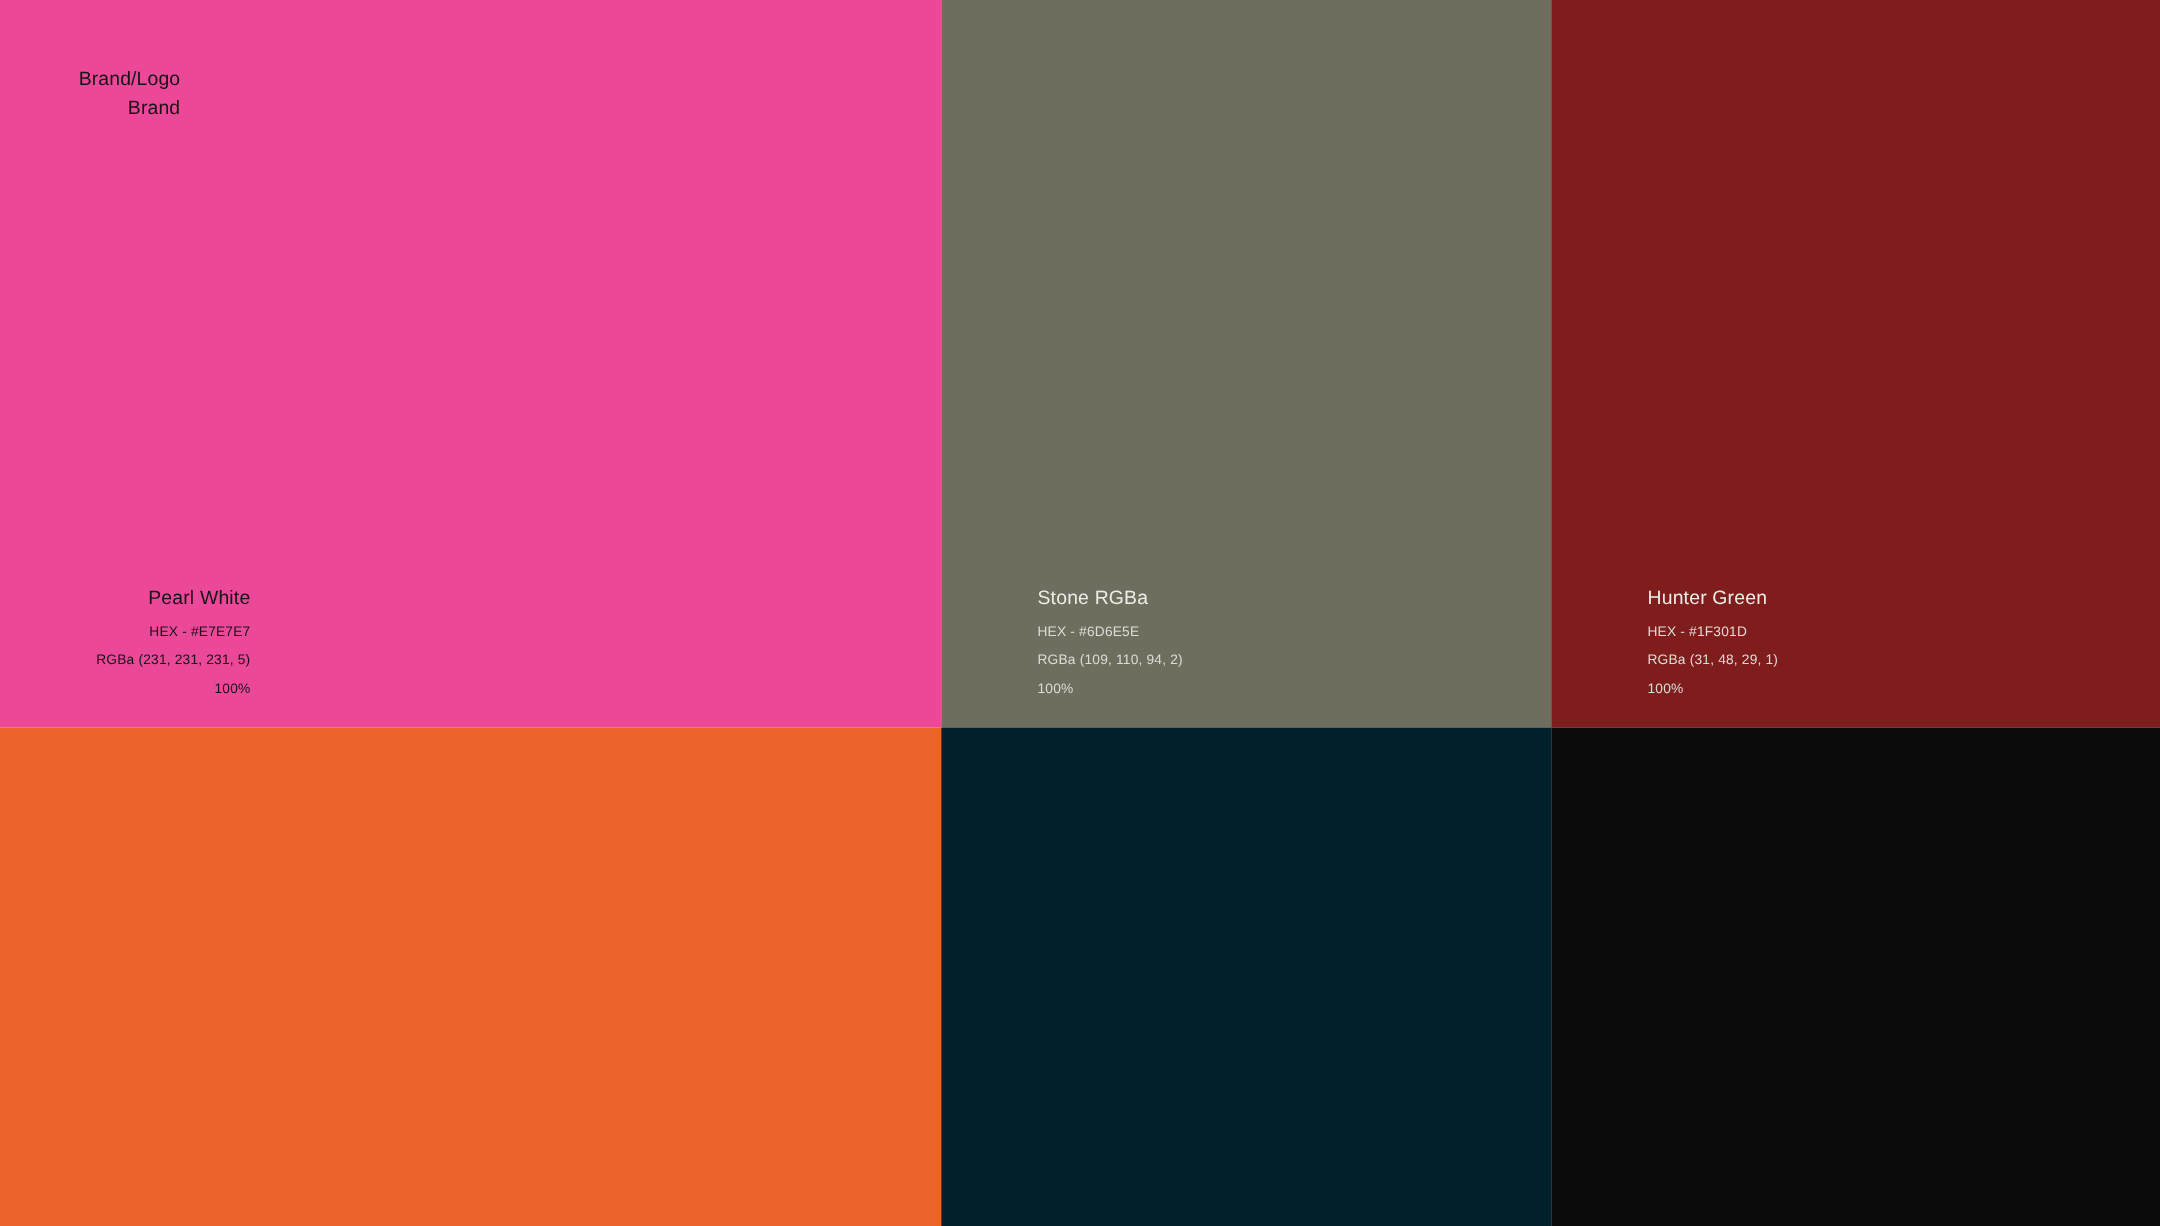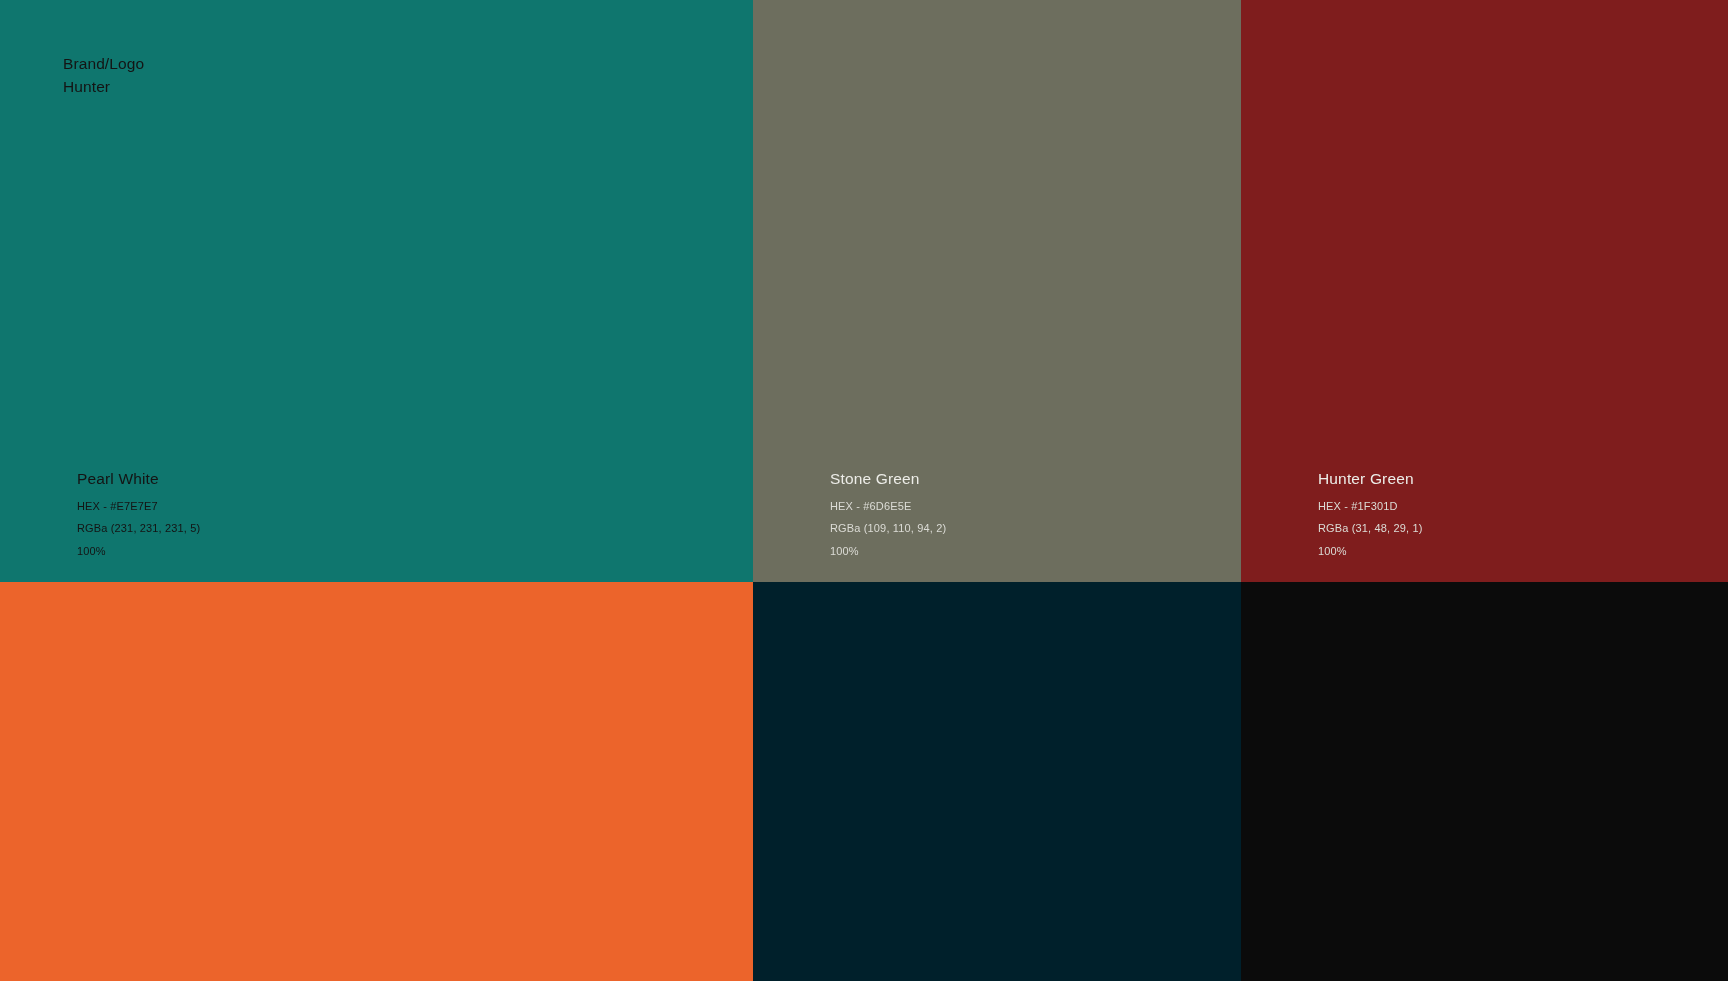--- a/index.html
+++ b/index.html
@@ -70,33 +70,33 @@
   .tone-dark  .page-title  { color:#141414; }
 
   .tone-light .swatch-name { color:#EDEDE8; }
   .tone-light .meta-line   { color:#DCDCD6; }
 </style>
 </head>
 <body style="background-color: rgb(231, 231, 231);">
 
 <div class="palette-grid">
 
-  <div class="swatch row-top tone-dark" style="background-color: #0f766e;">
-    <div class="page-title"><span>Brand/Logo</span><br><span>Hunter</span></div>
+  <div class="swatch row-top tone-dark" style="background-color: #ec4899; text-align: right;">
+    <div class="page-title"><span>Brand/Logo</span><br><span>Brand</span></div>
     <div class="swatch-info">
       <div class="swatch-name">Pearl White</div>
       <div class="meta-line">HEX - #E7E7E7</div>
       <div class="meta-line">RGBa (231, 231, 231, 5)</div>
       <div class="meta-line">100%</div>
     </div>
   </div>
 
   <div class="swatch row-top tone-light" style="background-color: rgb(109, 110, 94);">
     <div class="swatch-info">
-      <div class="swatch-name">Stone Green</div>
+      <div class="swatch-name">Stone RGBa</div>
       <div class="meta-line">HEX - #6D6E5E</div>
       <div class="meta-line">RGBa (109, 110, 94, 2)</div>
       <div class="meta-line">100%</div>
     </div>
   </div>
 
   <div class="swatch row-top tone-light" style="background-color: #7f1d1d;">
     <div class="swatch-info">
       <div class="swatch-name">Hunter Green</div>
       <div class="meta-line">HEX - #1F301D</div>

